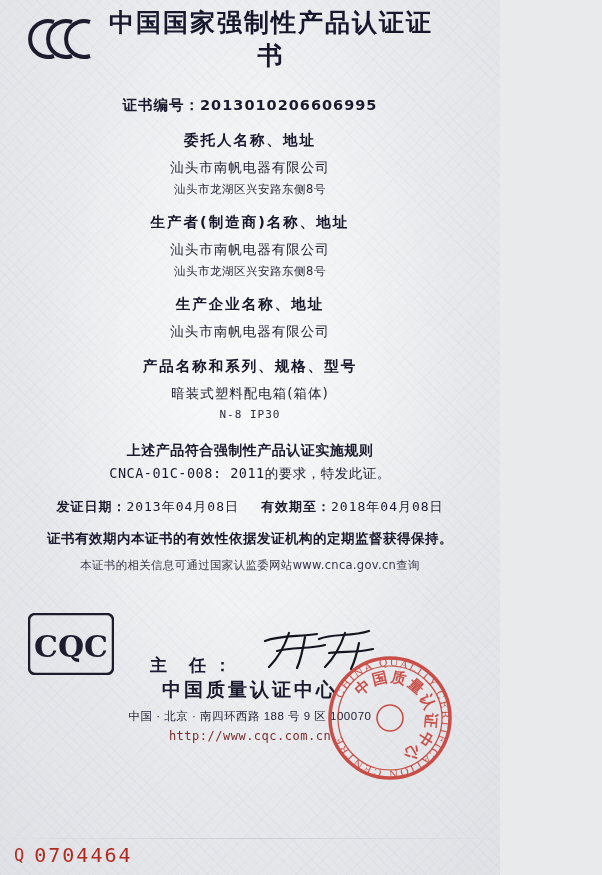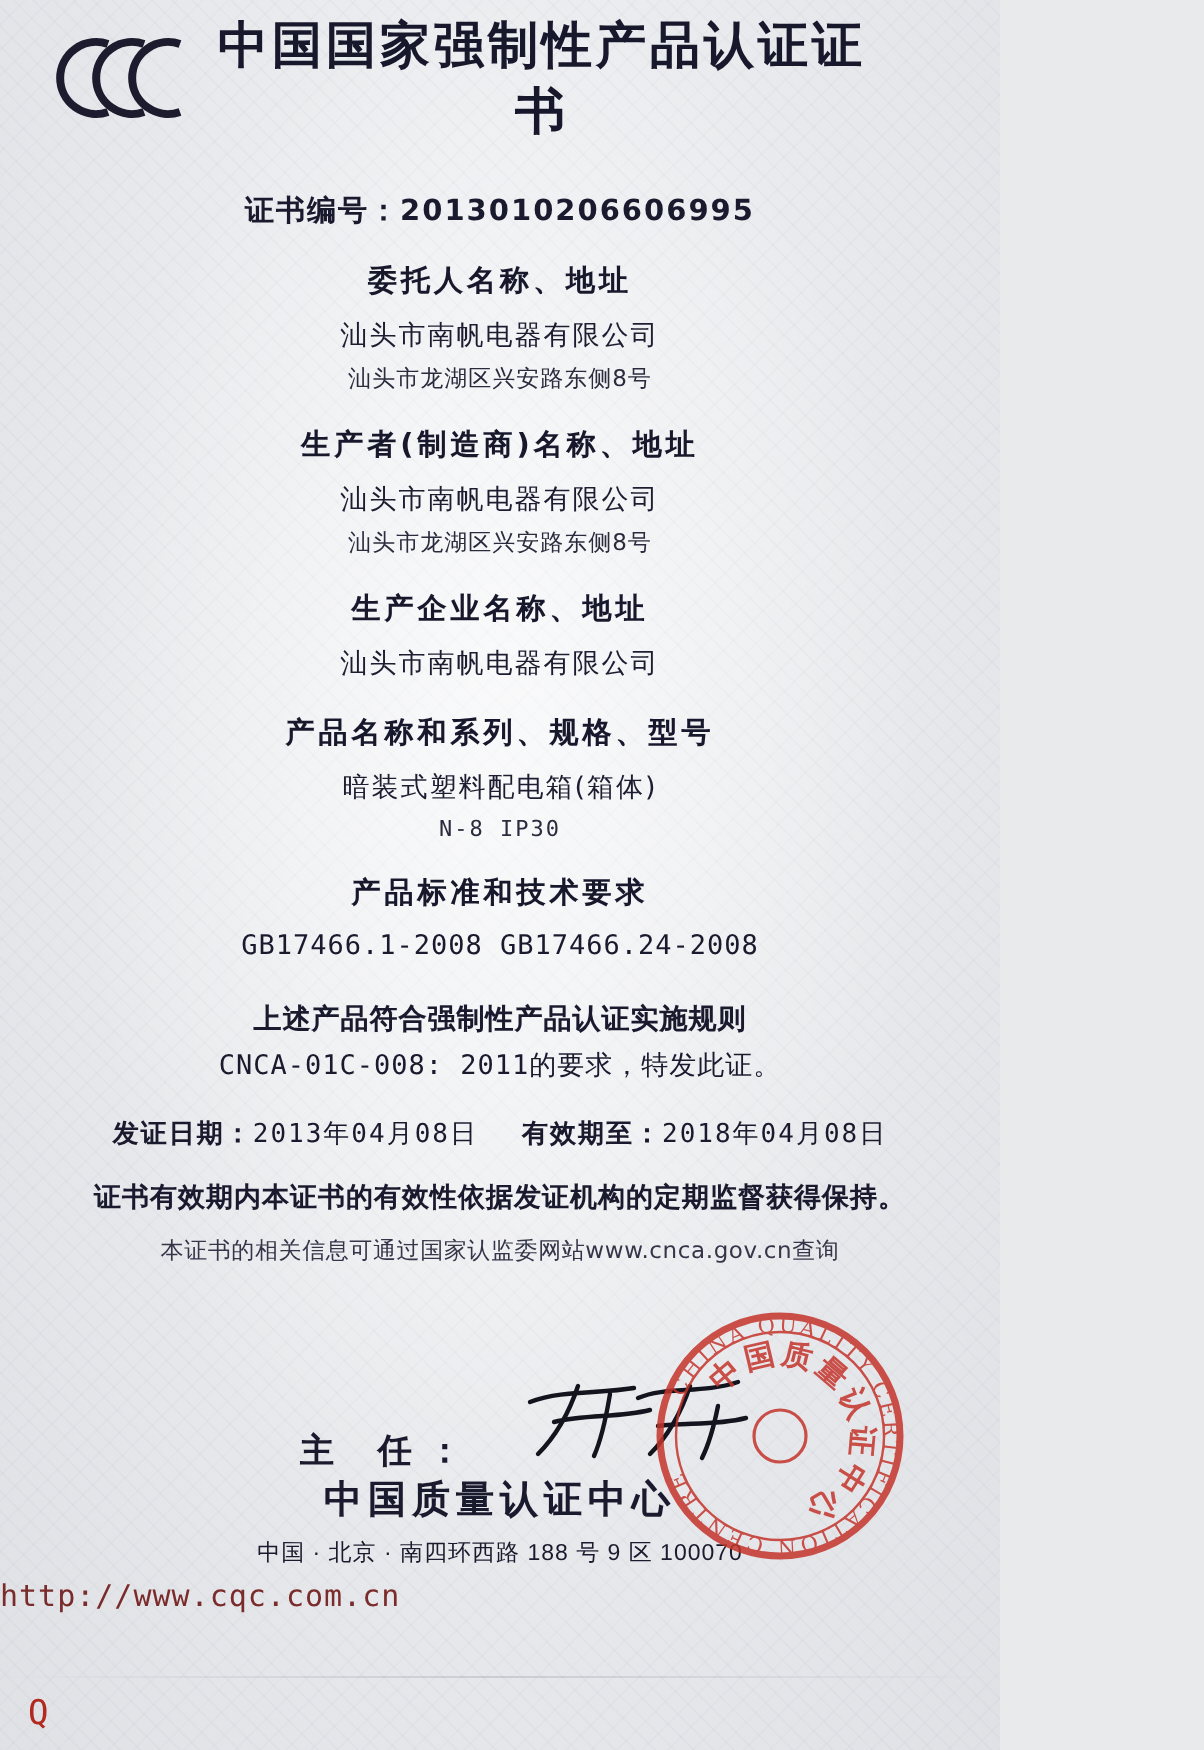--- a/index.html
+++ b/index.html
@@ -204,22 +204,22 @@
     top: 110px;
     text-align: center;
     font-size: 11.5px;
     letter-spacing: 0.5px;
     font-family: Liberation Sans, sans-serif;
   }
   .org-url {
     position: absolute;
     left: 0; right: 0;
     top: 130px;
-    text-align: left;
-    font-size: 15px;
+    text-align: center;
+    font-size: 12px;
     color: #7a2b2b;
     font-family: "DejaVu Sans Mono", monospace;
     letter-spacing: 0.5px;
   }
 
   
   .seal {
     position: absolute;
     right: 44px;
     top: 652px;
@@ -295,24 +295,20 @@
       <div class="section-label">生产企业名称、地址</div>
       <div class="section-line">汕头市南帆电器有限公司</div>
     </div>
 
     <div class="section">
       <div class="section-label">产品名称和系列、规格、型号</div>
       <div class="section-line">暗装式塑料配电箱(箱体)</div>
       <div class="section-line small mono">N-8  IP30</div>
     </div>
 
-    <div class="section">
-      <div class="section-label">产品标准和技术要求</div>
-      <div class="standards">GB17466.1-2008 GB17466.24-2008</div>
-    </div>
 
     <div class="statement">
       <div>上述产品符合强制性产品认证实施规则</div>
       <div class="l2">CNCA-01C-008: 2011的要求，特发此证。</div>
     </div>
 
     <div class="dates">
       <div>
         <span>发证日期：</span><span class="d-val">2013年04月08日</span>
       </div>
@@ -320,20 +316,26 @@
         <span>有效期至：</span><span class="d-val">2018年04月08日</span>
       </div>
     </div>
 
     <div class="validity">证书有效期内本证书的有效性依据发证机构的定期监督获得保持。</div>
     <div class="website-note">本证书的相关信息可通过国家认监委网站www.cnca.gov.cn查询</div>
   </div>
 
   <div class="sign-area">
 
+    <div class="cqc-logo">
+      <svg width="86" height="62" viewBox="0 0 86 62">
+        <rect x="1" y="1" width="84" height="60" rx="6" fill="none" stroke="#1c1c2e" stroke-width="2.5"></rect>
+        <text x="43" y="44" text-anchor="middle" font-family="DejaVu Serif, serif" font-size="30" font-weight="bold" fill="#1c1c2e">CQC</text>
+      </svg>
+    </div>
 
     <div class="director-row">
       <div class="director-label">主 任：</div>
       <div class="signature">
         <svg width="120" height="44" viewBox="0 0 120 44">
           <g fill="none" stroke="#14141e" stroke-width="2.2" stroke-linecap="round">
             <path d="M6 14 C22 8, 40 10, 58 7"></path>
             <path d="M30 6 C26 18, 20 30, 10 40"></path>
             <path d="M18 24 C34 20, 50 22, 66 18"></path>
             <path d="M46 10 C44 22, 42 32, 38 41"></path>
@@ -366,14 +368,15 @@
         <textPath href="#sealArcInner" startOffset="10%">中国质量认证中心</textPath>
       </text>
       <circle cx="66" cy="66" r="13" fill="none" stroke="#c4342b" stroke-width="1.6"></circle>
     </svg>
   </div>
 
   <div class="bottom-rule"></div>
 
   <div class="serial">
     <span class="q">Q</span>
+    <span>0704464</span>
   </div>
 </div>
 
 </body></html>

